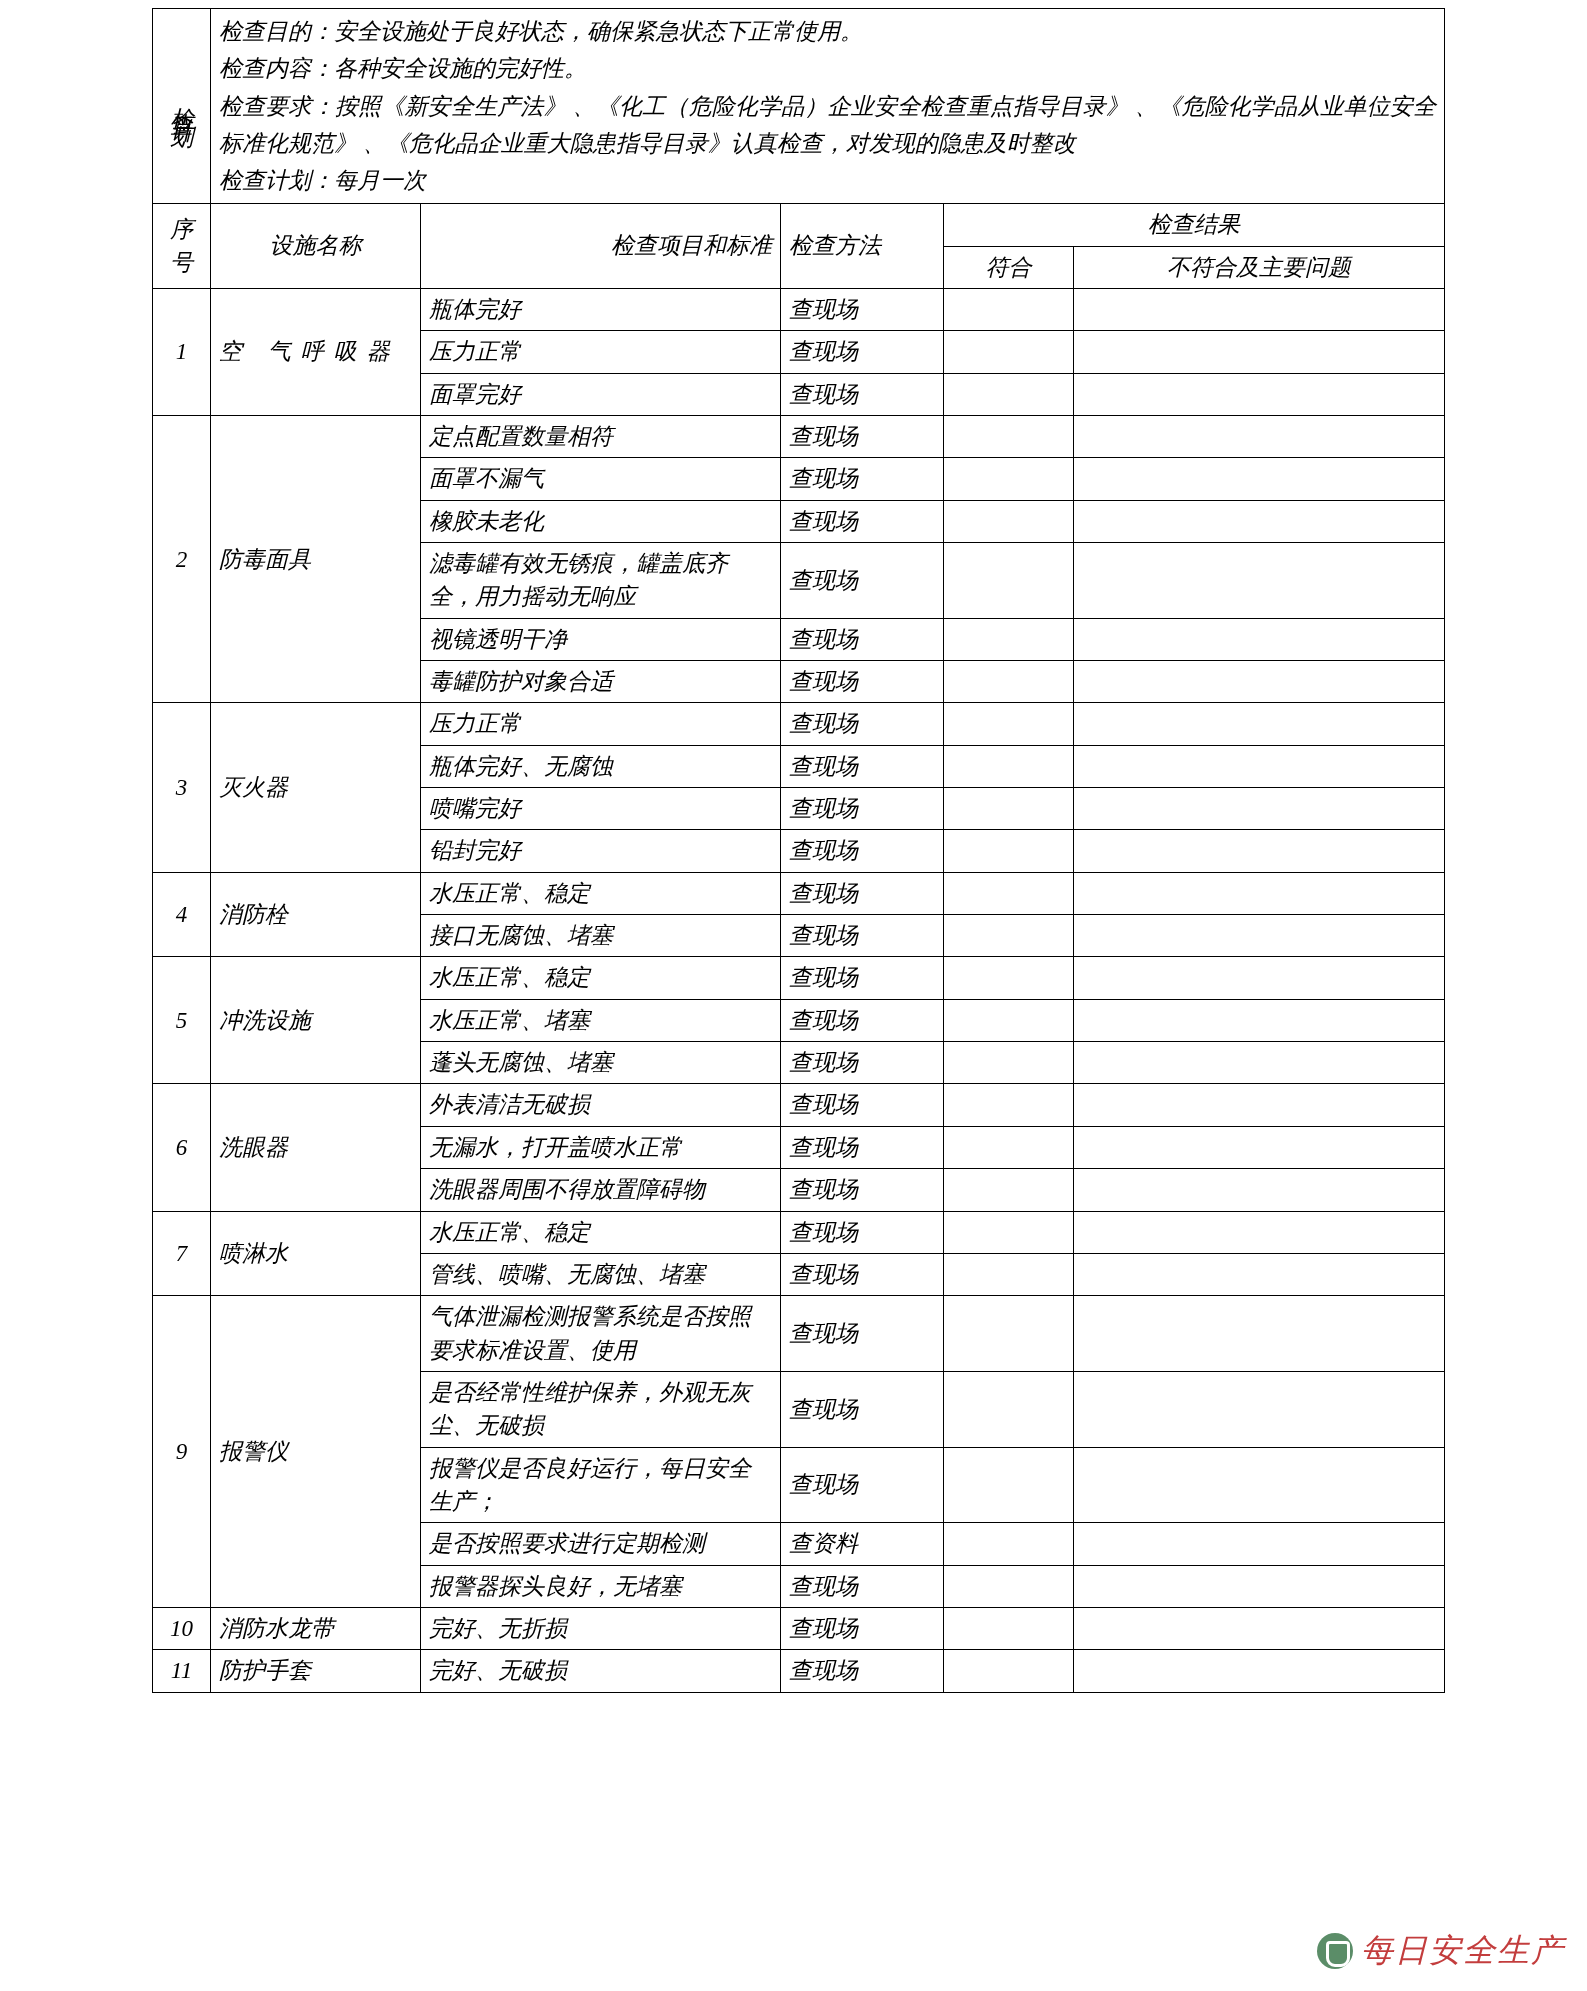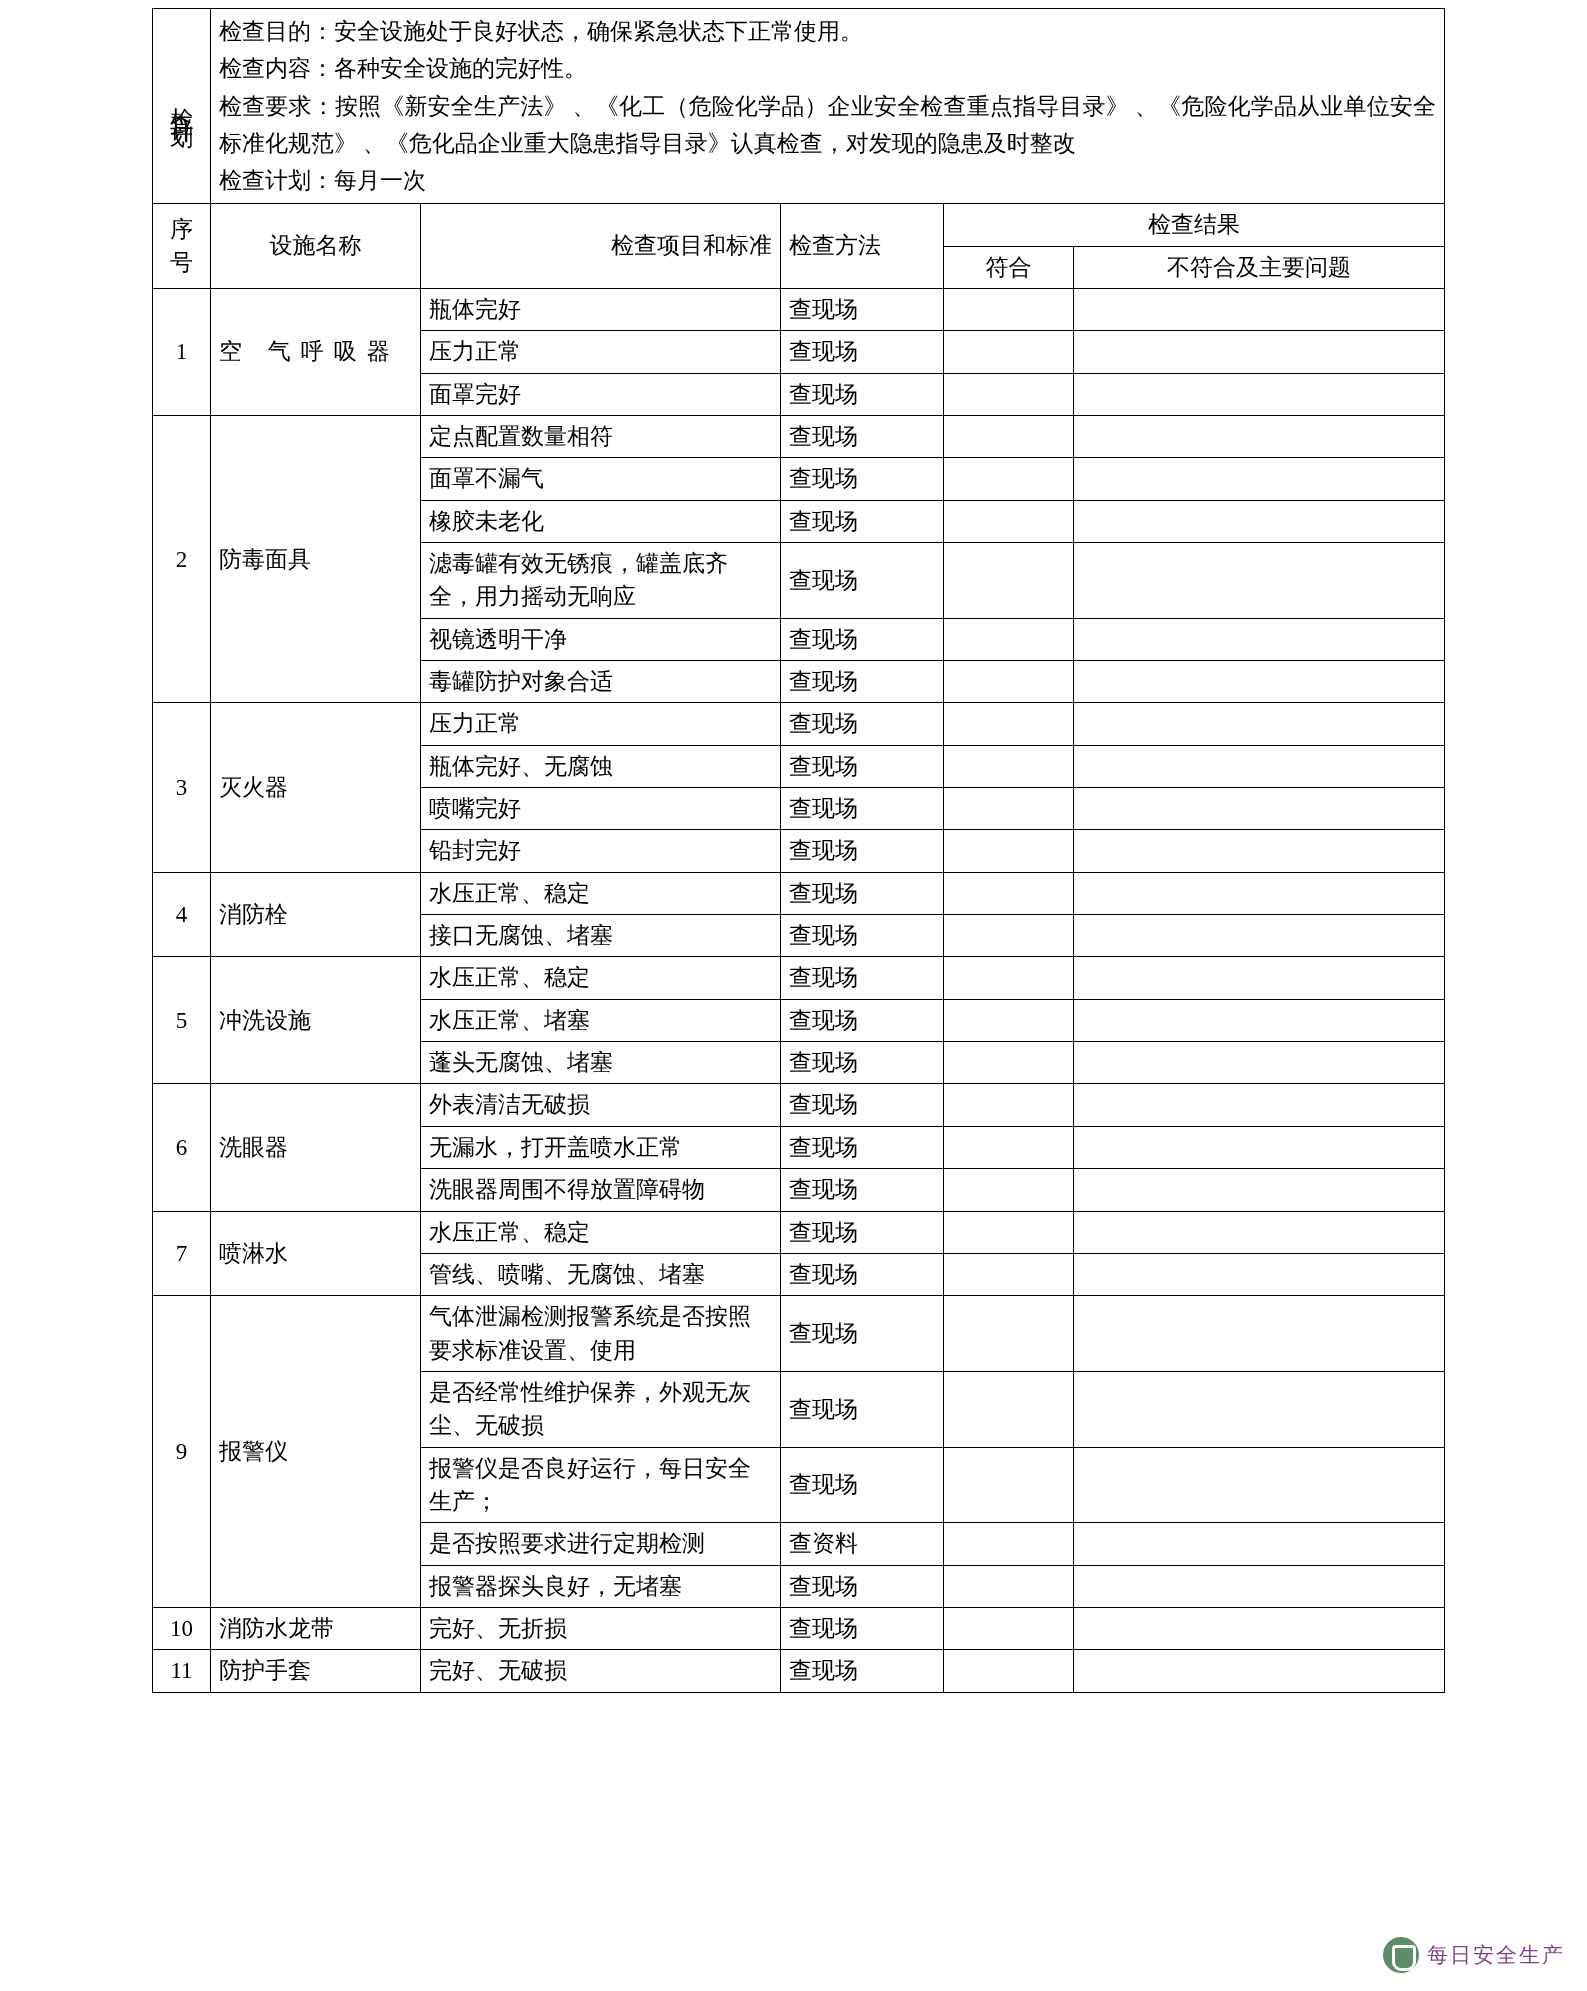--- a/index.html
+++ b/index.html
@@ -13,20 +13,21 @@
     font-family: "Liberation Serif", "DejaVu Serif", serif;
     color: #000000;
     position: relative;
     overflow: hidden;
   }
   .page {
     position: absolute;
     left: 0; top: 0;
     width: 1587px;
     height: 1991px;
+    font-style: italic;
   }
   table.doc {
     position: absolute;
     left: 152px;
     top: 8px;
     width: 1292px;
     border-collapse: collapse;
     table-layout: fixed;
   }
   table.doc td {
@@ -117,22 +118,22 @@
   }
   .wm-circle:before {
     content: "";
     position: absolute;
     left: 9px; top: 8px;
     width: 18px; height: 20px;
     border: 3px solid #ffffff;
     border-radius: 4px 4px 9px 9px;
   }
   .wm-text {
-    font-size: 21px;
-    color: #701a75;
+    font-size: 32px;
+    color: #b91c1c;
     letter-spacing: 2px;
     font-family: "Liberation Serif", serif;
   }
 </style>
 </head>
 <body>
 
 <div class="page">
   <table class="doc">
     <colgroup>

